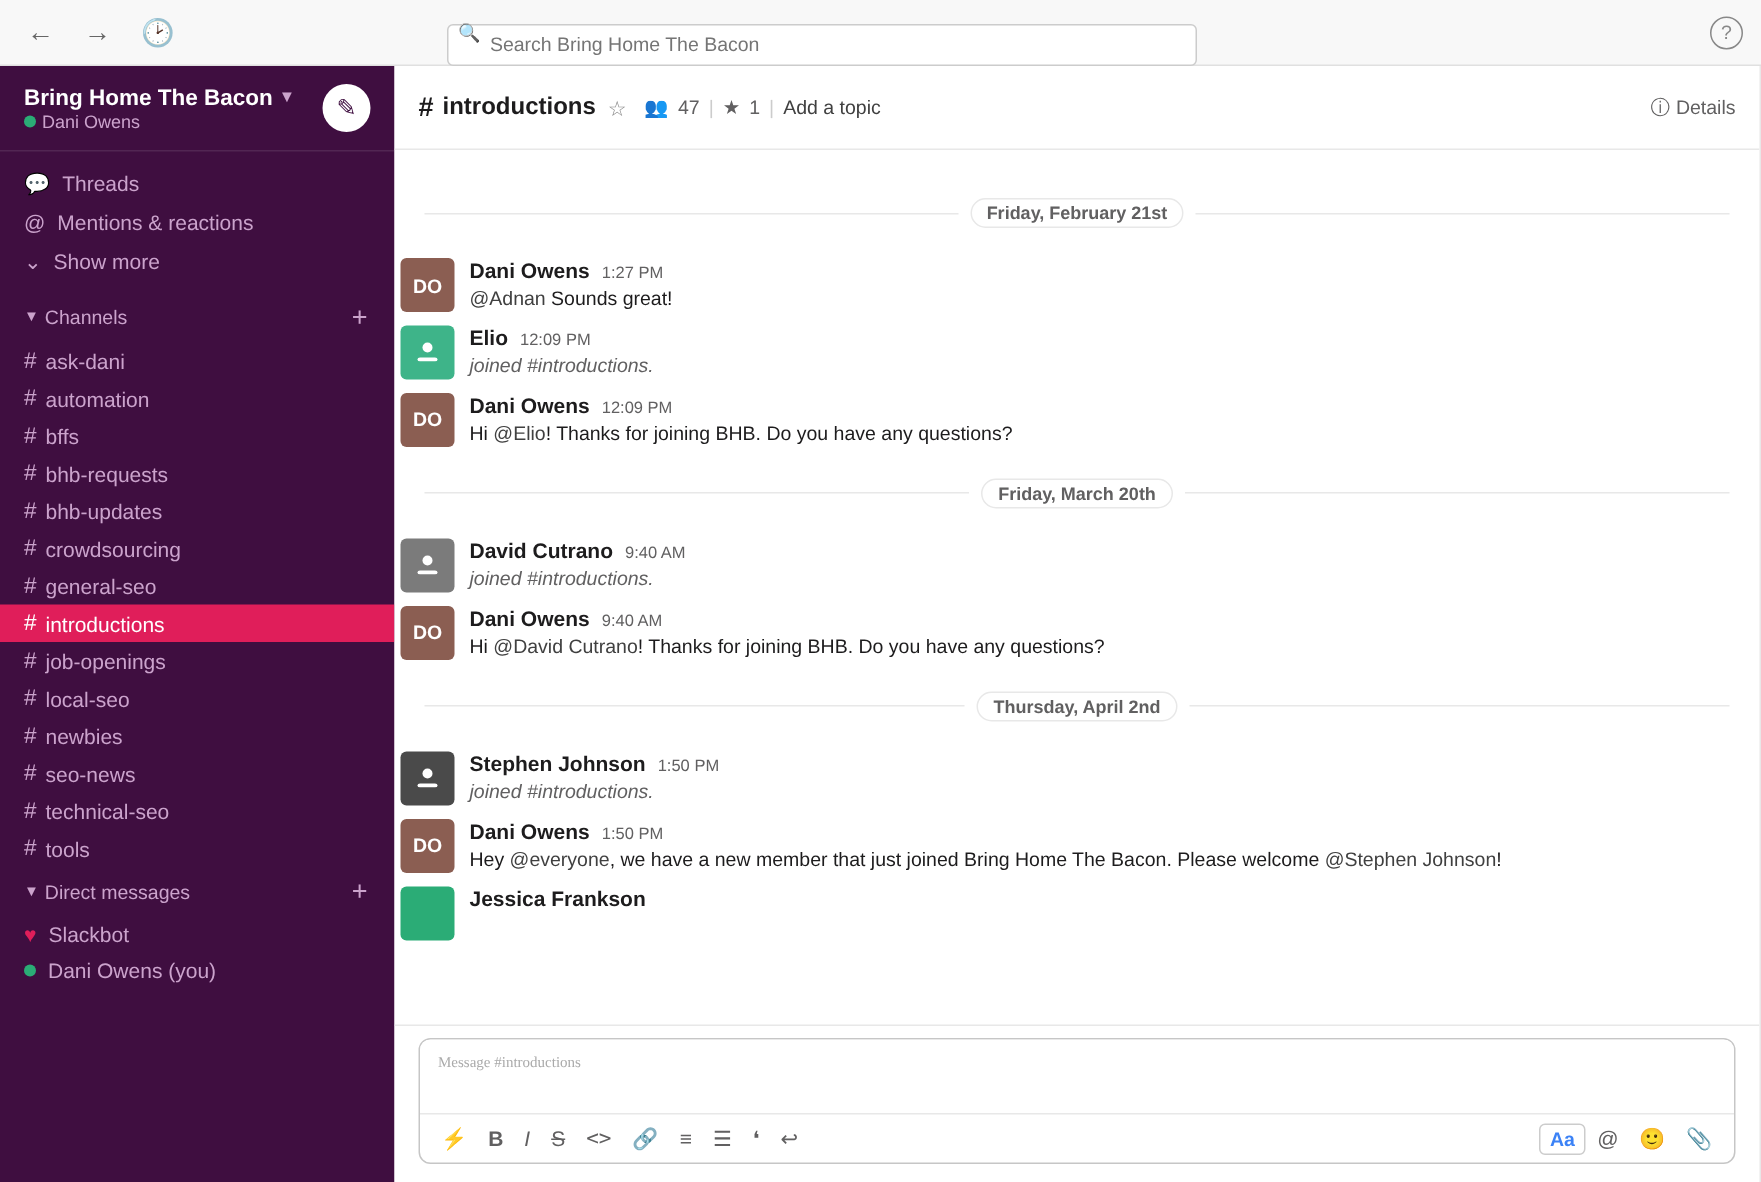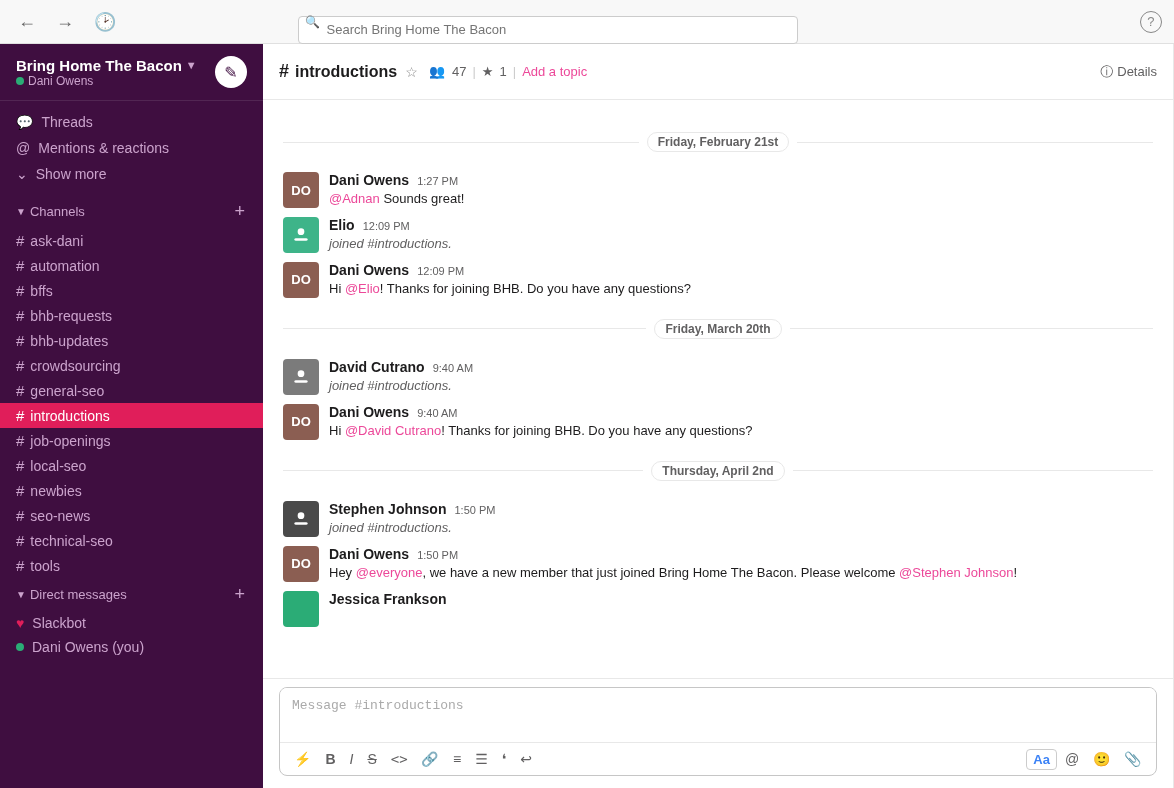--- a/index.html
+++ b/index.html
@@ -60,33 +60,33 @@
 
     
     .messages-area { flex: 1; overflow-y: auto; padding: 16px 0; }
 
     
     .date-divider { display: flex; align-items: center; margin: 16px 20px; gap: 8px; }
     .date-divider::before, .date-divider::after { content: ''; flex: 1; height: 1px; background: #e8e8e8; }
     .date-label { font-size: 12px; color: #616061; background: #fff; padding: 2px 10px; border: 1px solid #e8e8e8; border-radius: 12px; white-space: nowrap; font-weight: 600; }
 
     
-    .message-group { display: flex; padding: 4px 20px; gap: 10px; }
+    .message-group { display: flex; padding: 4px 4px; gap: 10px; }
     .avatar-placeholder { width: 36px; height: 36px; border-radius: 4px; flex-shrink: 0; background: #8B9BB4; display: flex; align-items: center; justify-content: center; color: white; font-size: 14px; font-weight: bold; }
     .msg-content { flex: 1; }
     .msg-header { display: flex; align-items: baseline; gap: 8px; margin-bottom: 2px; }
     .msg-author { font-weight: 700; font-size: 14px; color: #1d1c1d; }
     .msg-time { font-size: 11px; color: #616061; }
     .msg-text { font-size: 13px; color: #1d1c1d; line-height: 1.46; }
-    .mention-link { color: #ec4899; cursor: pointer; }
+    .mention-link { color: #404040; cursor: pointer; }
 
     
     .message-input-area { border-top: 1px solid #e8e8e8; padding: 8px 16px 12px; flex-shrink: 0; }
     .message-box { border: 1px solid #c6c6c6; border-radius: 8px; overflow: hidden; }
-    .message-textarea { width: 100%; border: none; outline: none; padding: 10px 12px; font-size: 13px; color: #0c4a6e; resize: none; min-height: 44px; font-family: Liberation Mono, monospace; }
+    .message-textarea { width: 100%; border: none; outline: none; padding: 10px 12px; font-size: 10px; color: #0c4a6e; resize: none; min-height: 44px; font-family: Liberation Serif, serif; }
     .message-textarea::placeholder { color: #aaa; }
     .message-toolbar { display: flex; align-items: center; padding: 4px 8px; border-top: 1px solid #e8e8e8; gap: 2px; }
     .toolbar-btn { background: none; border: none; cursor: pointer; color: #616061; font-size: 14px; padding: 4px 6px; border-radius: 4px; }
     .toolbar-spacer { flex: 1; }
     .toolbar-aa { font-size: 13px; font-weight: 600; color: #3b82f6; padding: 2px 6px; border: 1px solid #ccc; border-radius: 4px; background: none; cursor: pointer; }
 
     
     .avatar-dani { background: #8B5E52; }
   </style>
 </head>

